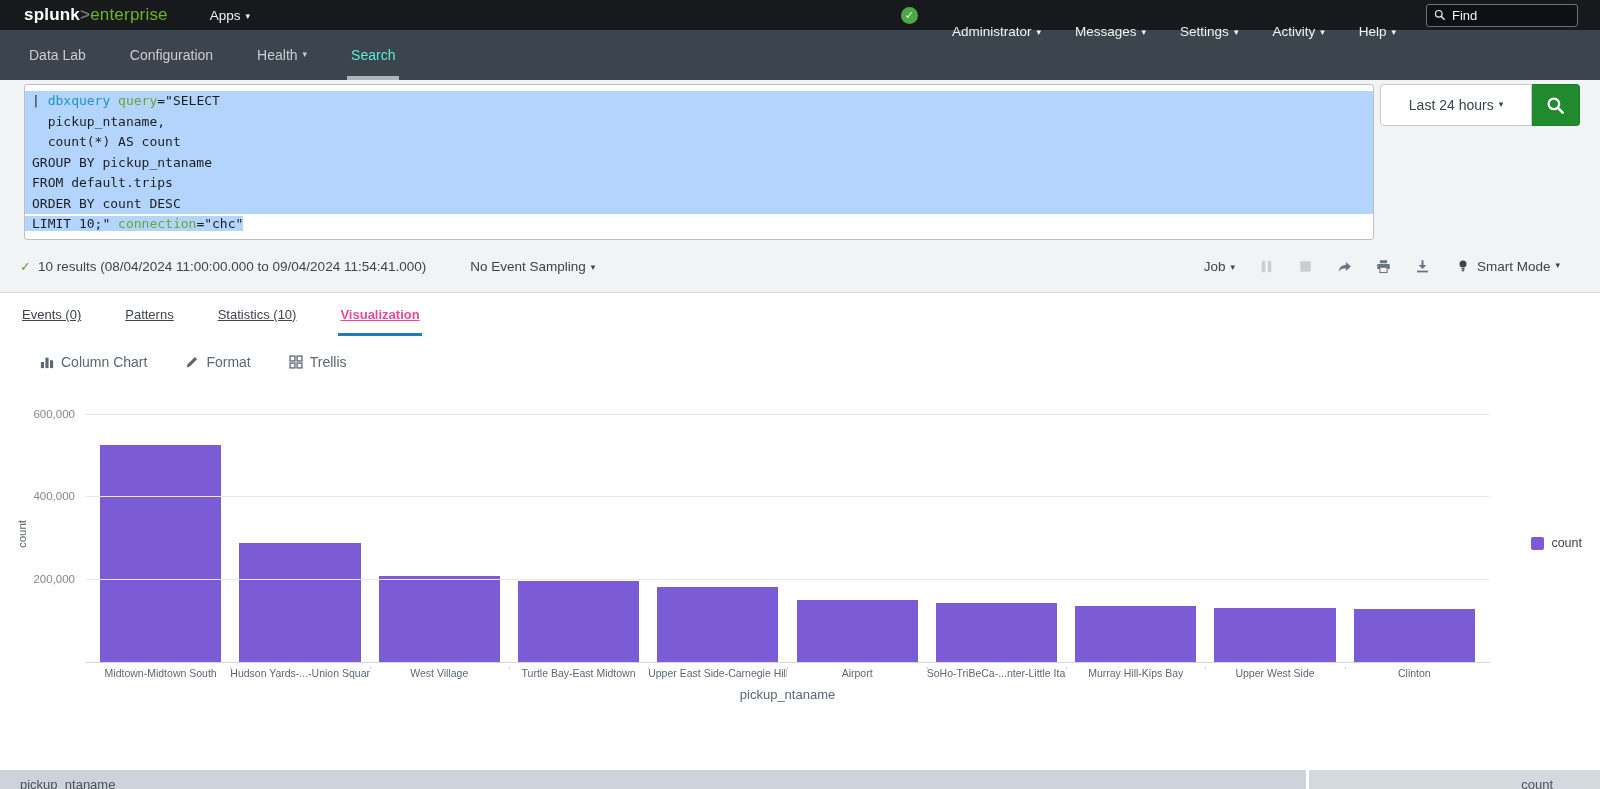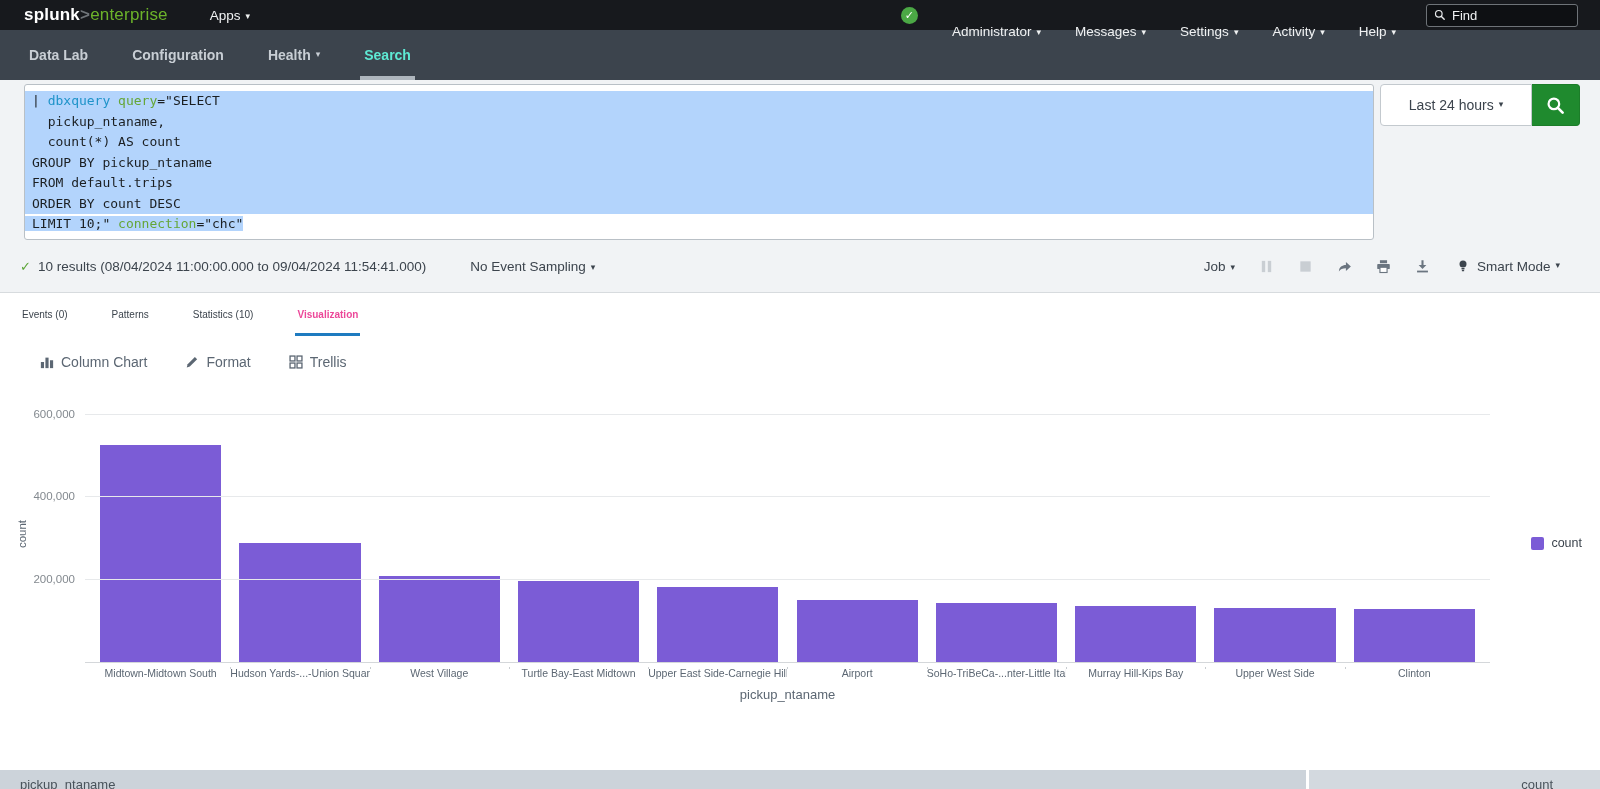--- a/index.html
+++ b/index.html
@@ -24,21 +24,21 @@
     border: 1px solid #6E7378; border-radius: 3px; display: flex; align-items: center; padding: 0 7px; }
   .find-box svg { width: 12px; height: 12px; color: #E8EAEC; flex: none; }
   .find-box input { background: transparent; border: none; outline: none; color: #fff;
     font-size: 13px; width: 100%; margin-left: 6px; font-family: inherit; }
   .find-box input::placeholder { color: #F0F2F3; opacity: 1; }
 
   
   .appbar { height: 50px; background: #3C444D; display: flex; align-items: stretch; padding: 0 20px 0 27px; }
   .app-nav { display: flex; align-items: stretch; }
   .nav-item { font-size: 14px; color: #C8CED4; display: flex; align-items: center;
-    margin-right: 40px; cursor: pointer; padding: 0 2px; position: relative; font-weight: bold; }
+    margin-right: 40px; cursor: pointer; padding: 0 2px; position: relative; }
   .nav-item.active { color: #5eead4; }
   .nav-item.active::after { content: ""; position: absolute; left: -2px; right: -2px; bottom: 0;
     height: 4px; background: #AEB6BD; }
   .appbar-right { margin-left: auto; display: flex; align-items: center; }
   .dbx-box { width: 34px; height: 34px; background: #596069; border-radius: 4px;
     display: flex; align-items: center; justify-content: center; }
   .dbx-green { width: 26px; height: 26px; background: #53B94F; border-radius: 5px;
     display: flex; align-items: center; justify-content: center; }
   .dbx-green svg { width: 20px; height: 20px; }
   .app-title { color: #fff; font-size: 16.5px; margin-left: 12px; }
@@ -79,22 +79,22 @@
   .sampling .caret, .jobbar .caret { color: #3C444D; }
   .jobbar { margin-left: auto; display: flex; align-items: center; color: #5C6773; }
   .job-label { cursor: pointer; color: #3C444D; text-align: right; }
   .job-icon { width: 15px; height: 15px; margin-left: 24px; color: #6B7580; cursor: pointer; display: block; }
   .job-icon.disabled { color: #C9CED3; cursor: default; }
   .smart-mode { display: flex; align-items: center; margin-left: 26px; cursor: pointer; color: #3C444D; }
   .smart-mode svg { width: 14px; height: 14px; margin-right: 7px; color: #3C444D; }
 
   
   .tabs-row { background: #fff; height: 43px; display: flex; align-items: stretch; padding: 0 20px; }
-  .tab { font-size: 10px; color: #3C444D; display: flex; align-items: center; margin-right: 40px;
-    cursor: pointer; position: relative; padding: 17px 2px; }
+  .tab { font-size: 13px; color: #3C444D; display: flex; align-items: center; margin-right: 40px;
+    cursor: pointer; position: relative; padding: 17px 2px; text-decoration: underline; }
   .tab.active { font-weight: bold; color: #ec4899; text-align: right; }
   .tab.active::after { content: ""; position: absolute; left: 0; right: 0; bottom: 0;
     height: 3px; background: #1E7BC0; }
 
   
   .viz-toolbar { height: 46px; display: flex; align-items: center; padding: 6px 0 0 40px; }
   .viz-btn { display: flex; align-items: center; font-size: 14px; color: #5C6773;
     margin-right: 38px; cursor: pointer; }
   .viz-btn svg { width: 14px; height: 14px; margin-right: 7px; color: #5C6773; }
 

